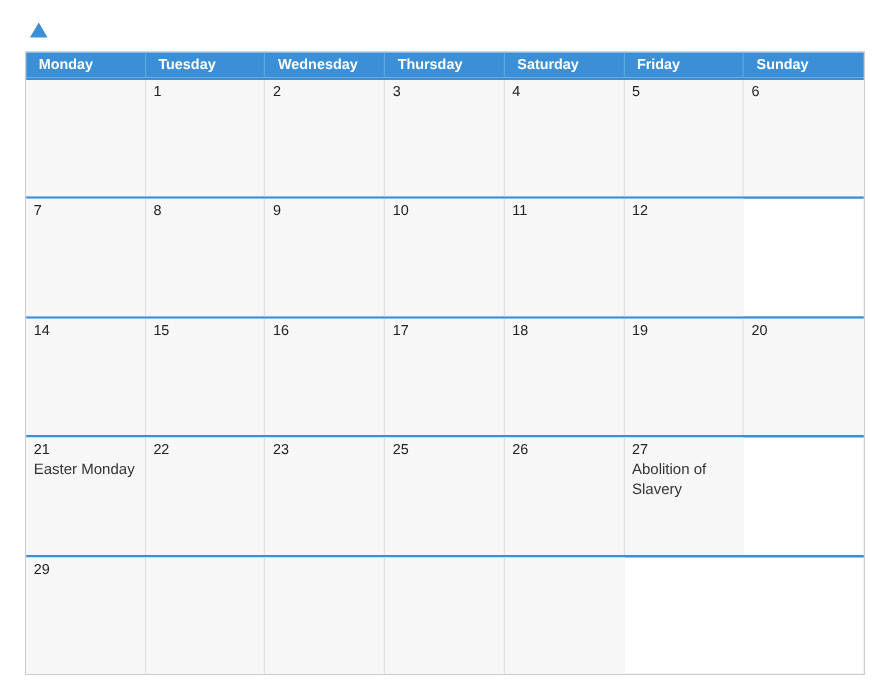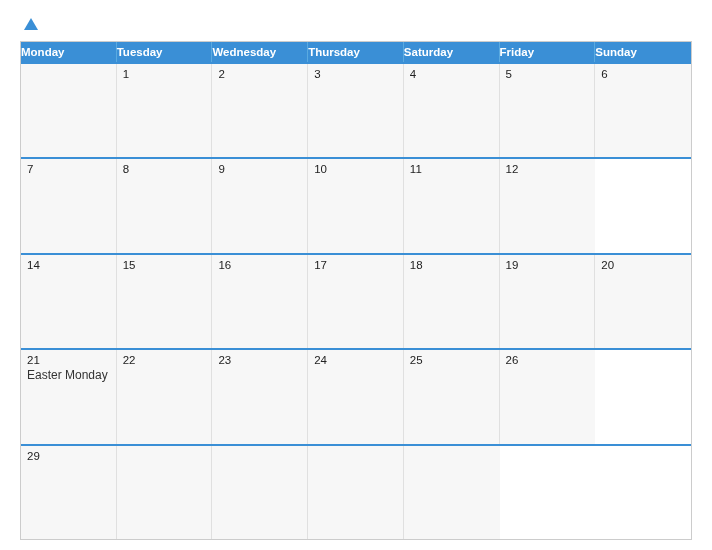--- a/index.html
+++ b/index.html
@@ -76,21 +76,21 @@
     .cal-header-row {
       display: grid;
       grid-template-columns: repeat(7, 1fr);
       background: #3a8fd6;
     }
     .cal-header-cell {
       color: #fff;
       font-size: 11.5px;
       font-weight: bold;
       text-align: left;
-      padding: 4px 0;
+      padding: 4px 10px;
       border-right: 1px solid #5aaae0;
     }
     .cal-header-cell:last-child {
       border-right: none;
     }
     .cal-body {
       display: flex;
       flex-direction: column;
       flex: 1;
     }
@@ -225,27 +225,28 @@
             <span class="cal-day-num">21</span>
             <span class="cal-event">Easter Monday</span>
           </div>
           <div class="cal-cell">
             <span class="cal-day-num">22</span>
           </div>
           <div class="cal-cell">
             <span class="cal-day-num">23</span>
           </div>
           <div class="cal-cell">
-            <span class="cal-day-num">24</span>
-          </div>
-          <div class="cal-cell">
             <span class="cal-day-num">25</span>
           </div>
           <div class="cal-cell">
             <span class="cal-day-num">26</span>
+          </div>
+          <div class="cal-cell">
+            <span class="cal-day-num">27</span>
+            <span class="cal-event">Abolition of Slavery</span>
           </div>
         </div>
         <div class="cal-week">
           <div class="cal-cell">
             <span class="cal-day-num">29</span>
           </div>
           <div class="cal-cell empty"></div>
           <div class="cal-cell empty"></div>
           <div class="cal-cell empty"></div>
           <div class="cal-cell empty"></div>

